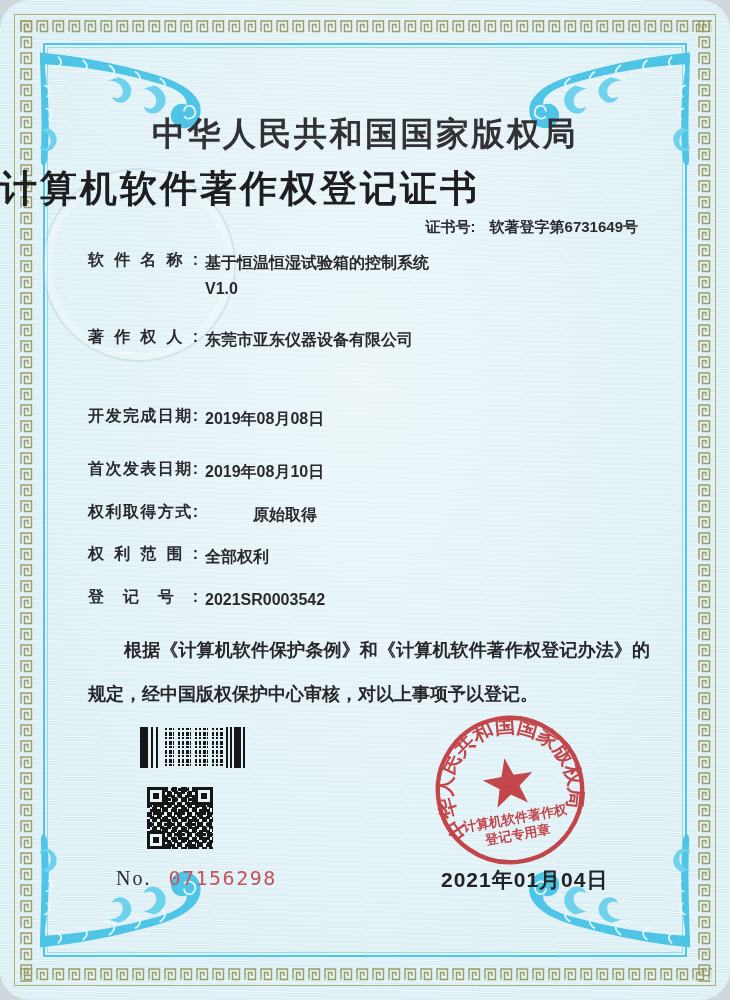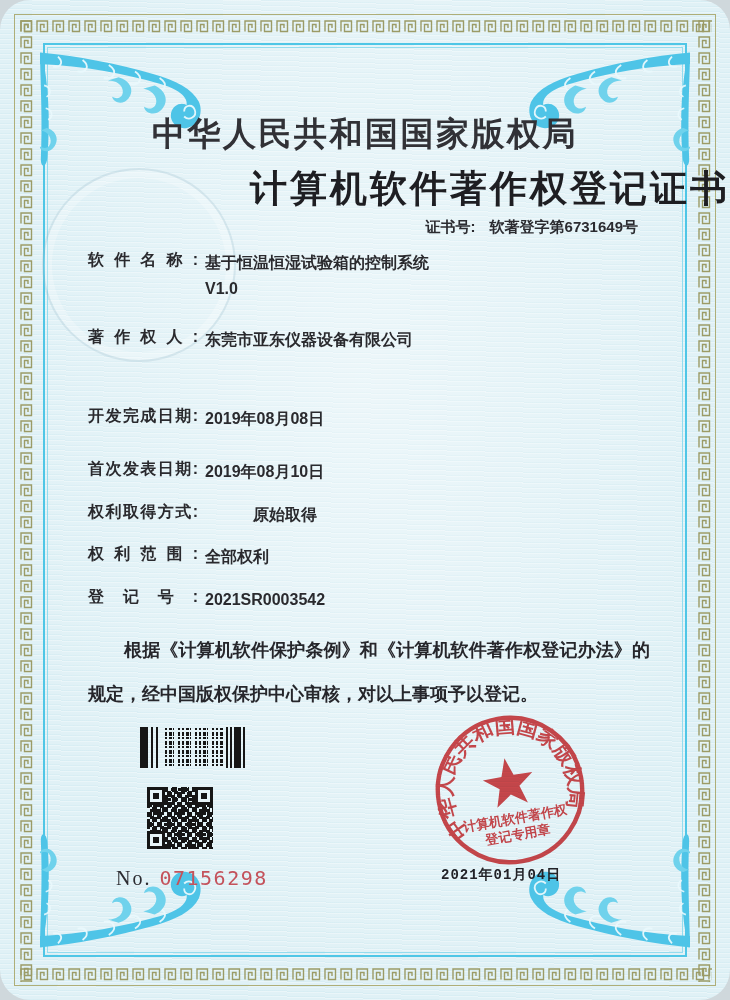--- a/index.html
+++ b/index.html
@@ -25,21 +25,21 @@
   .corner{position:absolute;width:172px;height:142px;}
   .c-tl{left:40px;top:41px;}
   .c-tr{right:40px;top:41px;transform:scaleX(-1);}
   .c-bl{left:40px;bottom:41px;transform:scaleY(-1);}
   .c-br{right:40px;bottom:41px;transform:scale(-1,-1);}
   .embossed{position:absolute;left:42px;top:168px;width:190px;height:190px;border-radius:50%;
     border:2px solid rgba(158,192,205,.28);box-shadow:inset 0 0 0 8px rgba(255,255,255,.25);}
   .title{position:absolute;left:0;top:112px;width:100%;text-align:center;
     font-family:"Liberation Serif","DejaVu Serif",serif;font-size:33px;font-weight:600;
     letter-spacing:2.5px;color:#313136;}
-  .subtitle{position:absolute;left:0;top:164px;width:100%;text-align:right;
+  .subtitle{position:absolute;left:0;top:164px;width:100%;text-align:left;
     font-family:Liberation Sans, sans-serif;font-size:37px;font-weight:700;
     letter-spacing:3px;color:#1e1e22;}
   .cert-no{position:absolute;top:218px;right:92px;font-size:15px;font-weight:700;color:#2b2b30;}
   .cert-no .v{margin-left:14px;}
   .row{position:absolute;left:88px;display:flex;align-items:flex-start;font-size:16px;font-weight:600;}
   .f-label{width:110px;flex:0 0 110px;text-align:justify;text-align-last:justify;margin-right:7px;}
   .f-value{line-height:26px;}
   .r-name{top:250px;}
   .r-owner{top:327px;}
   .r-dev{top:406px;}
@@ -62,24 +62,24 @@
     background:
       repeating-conic-gradient(#161616 0 25%,rgba(0,0,0,0) 0 50%) 0 0 / 10px 10px,
       repeating-conic-gradient(#161616 0 25%,rgba(0,0,0,0) 0 50%) 3px 4px / 7px 7px;}
   .qr-f{position:absolute;width:18px;height:18px;border:3px solid #161616;background:#e8f5f9;box-sizing:border-box;}
   .qr-f::after{content:"";position:absolute;inset:3px;background:#161616;}
   .qr-tl{left:0;top:0;}
   .qr-tr{right:0;top:0;}
   .qr-bl{left:0;bottom:0;}
   .serial{position:absolute;left:116px;top:866px;font-size:20px;}
   .serial .lab{font-family:"Liberation Serif","DejaVu Serif",serif;color:#2c2c31;letter-spacing:2px;}
-  .serial .num{font-family:"DejaVu Sans Mono","Liberation Mono",monospace;color:#c4525b;margin-left:8px;letter-spacing:1.5px;}
+  .serial .num{font-family:"DejaVu Sans Mono","Liberation Mono",monospace;color:#c4525b;margin-left:17px;letter-spacing:1.5px;}
   .seal{position:absolute;left:432px;top:712px;width:156px;height:156px;transform:rotate(-10deg);
     opacity:.92;mix-blend-mode:multiply;}
-  .issue-date{position:absolute;left:441px;top:866px;font-size:14px;font-weight:700;color:#222227;letter-spacing:1px;font-family:Liberation Mono, monospace;}
+  .issue-date{position:absolute;left:441px;top:866px;font-size:21px;font-weight:700;color:#222227;letter-spacing:1px;}
 </style>
 </head>
 <body>
 
 <div class="page">
 
   <svg width="0" height="0" style="position:absolute" aria-hidden="true">
     <defs>
       <pattern id="mk" width="16" height="16" patternUnits="userSpaceOnUse">
         <path d="M3,13.5 L3,3 L13.5,3 L13.5,13.5 L6.5,13.5 L6.5,6.5 L10,6.5 L10,10" fill="none" stroke="#9b9b66" stroke-width="1.4"></path>

